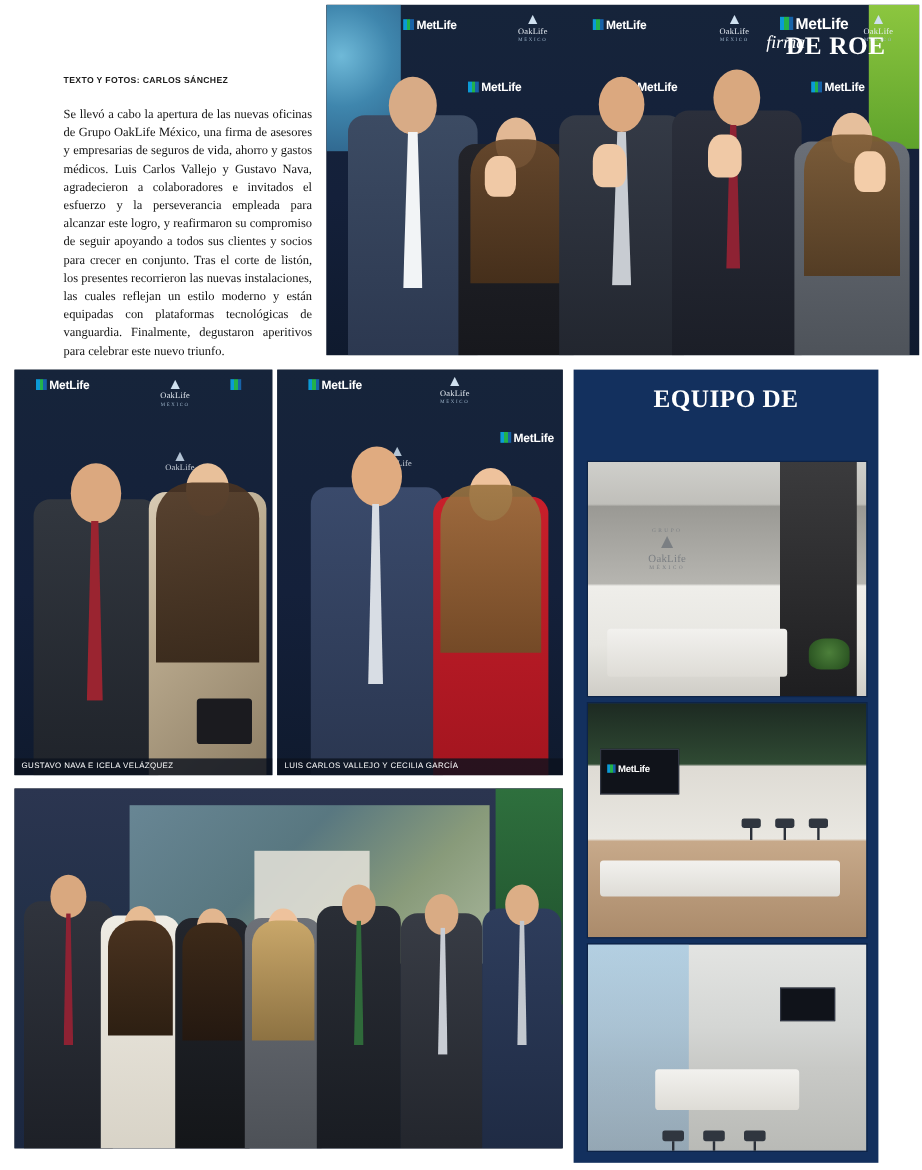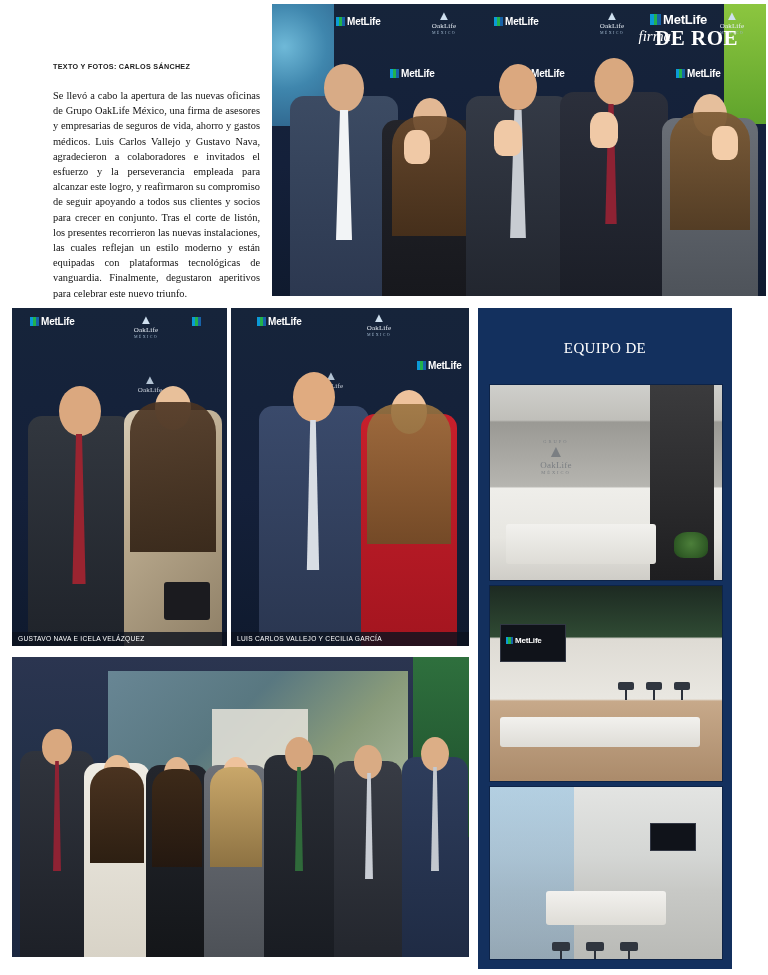--- a/index.html
+++ b/index.html
@@ -149,26 +149,26 @@
   #photo-mid { left: 231px; top: 308px; width: 238px; height: 338px; }
   
   #photo-bottom { left: 12px; top: 657px; width: 457px; height: 300px; }
 
   
   #panel {
     position: absolute; left: 478px; top: 308px; width: 254px; height: 661px;
     background: #13305e;
   }
   .panel-title {
-    position: absolute; left: 0; top: 28px; width: 100%;
+    position: absolute; left: 0; top: 12px; width: 100%;
     text-align: center;
     color: #ffffff;
     font-family: "Liberation Serif", serif;
-    font-weight: normal;
-    font-size: 15px;
+    font-weight: bold;
+    font-size: 21px;
     line-height: 25px;
     letter-spacing: 0.4px;
   }
   .panel-photo {
     position: absolute;
     left: 11px;
     width: 232px;
     overflow: hidden;
     border: 1px solid #0d2347;
   }

